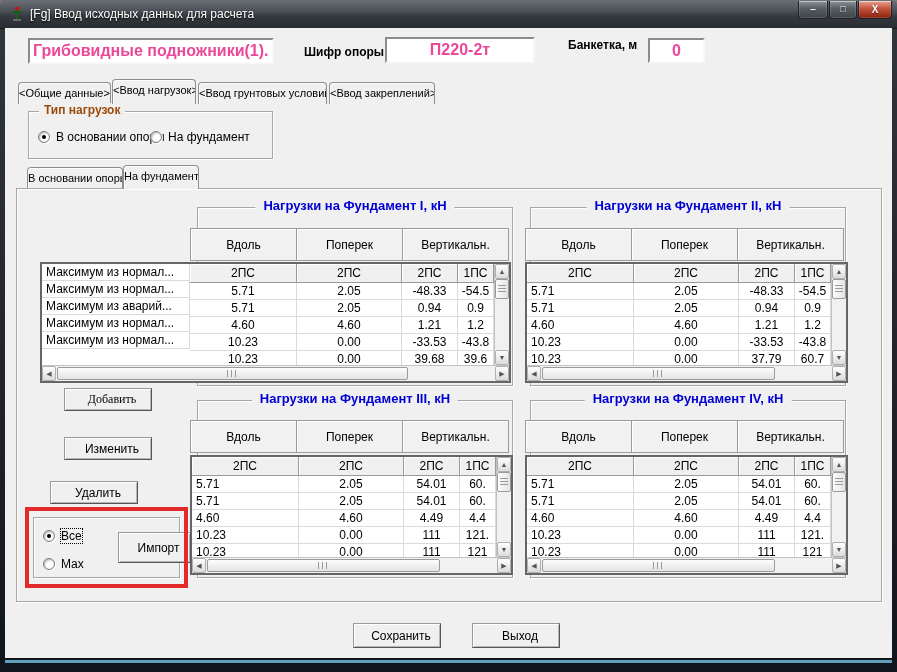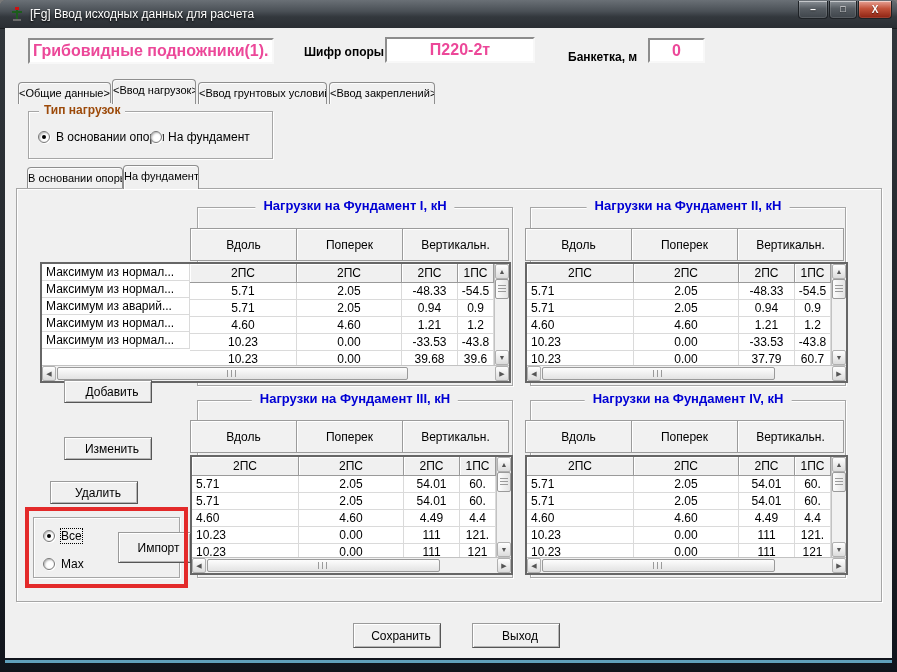--- a/index.html
+++ b/index.html
@@ -99,21 +99,21 @@
   <div class="winbtn close" style="left:858px;top:1px;width:34px;height:18px;">
     <span class="wglyph">X</span>
   </div>
 
   <div class="client"></div>
   <div class="frame-glow"></div>
 
   <input class="field abs" style="left: 28px; top: 38px; width: 246px; height: 26px;" value="Грибовидные подножники(1).xm">
   <span class="lbl abs" style="left:296px;top:45px;">Шифр опоры</span>
   <input class="field abs center" style="left: 385px; top: 37px; width: 150px; height: 26px;" value="П220-2т">
-  <span class="lbl abs" style="left:560px;top:50px;">Банкетка, м</span>
+  <span class="lbl abs" style="left:560px;top:38px;">Банкетка, м</span>
   <input class="field abs center" style="left: 648px; top: 38px; width: 57px; height: 25px;" value="0">
 
   <div class="tab" style="left:18px;top:82px;width:93px;height:22px;">&lt;Общие данные&gt;</div>
   <div class="tab active" style="left:112px;top:79px;width:84px;height:25px;">&lt;Ввод нагрузок&gt;</div>
   <div class="tab" style="left:198px;top:82px;width:129px;height:22px;">&lt;Ввод грунтовых условий&gt;</div>
   <div class="tab" style="left:329px;top:82px;width:106px;height:22px;">&lt;Ввод закреплений&gt;</div>
 
   <div class="abs etched" style="left:28px;top:111px;width:245px;height:48px;">
     <span class="groupcap" style="left:10px;color:#9c4a0a;">Тип нагрузок</span>
   </div>
@@ -378,21 +378,21 @@
         <div class="sb-btn">◀</div>
         <div class="htrack">
           <div class="hthumb">
             <span class="grip-h"></span>
           </div>
         </div>
         <div class="sb-btn">▶</div>
       </div>
     </div>
 
-  <div class="btn abs" style="left:64px;top:380px;width:88px;height:23px;">Добавить</div>
+  <div class="btn abs" style="left:64px;top:388px;width:88px;height:23px;font-family:Liberation Serif, serif;">Добавить</div>
   <div class="btn abs" style="left:64px;top:437px;width:88px;height:23px;">Изменить</div>
   <div class="btn abs" style="left:50px;top:481px;width:88px;height:23px;">Удалить</div>
 
   <div class="abs annotation" style="left:25px;top:507px;width:163px;height:81px;"></div>
   <div class="abs etched" style="left:33px;top:517px;width:147px;height:61px;"></div>
   <div class="radio-row" style="left:43px;top:529px;">
     <span class="radio sel"></span>
     <span class="bold focusd">Все</span>
   </div>
   <div class="radio-row" style="left:43px;top:557px;">

